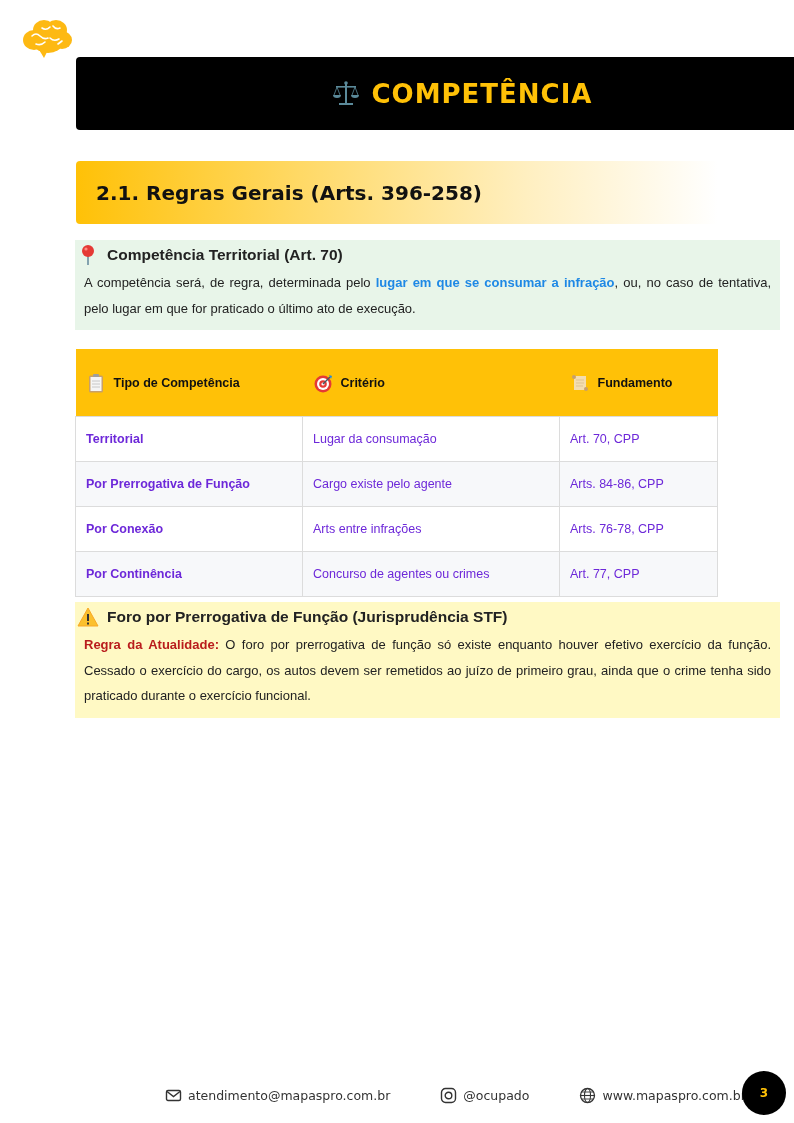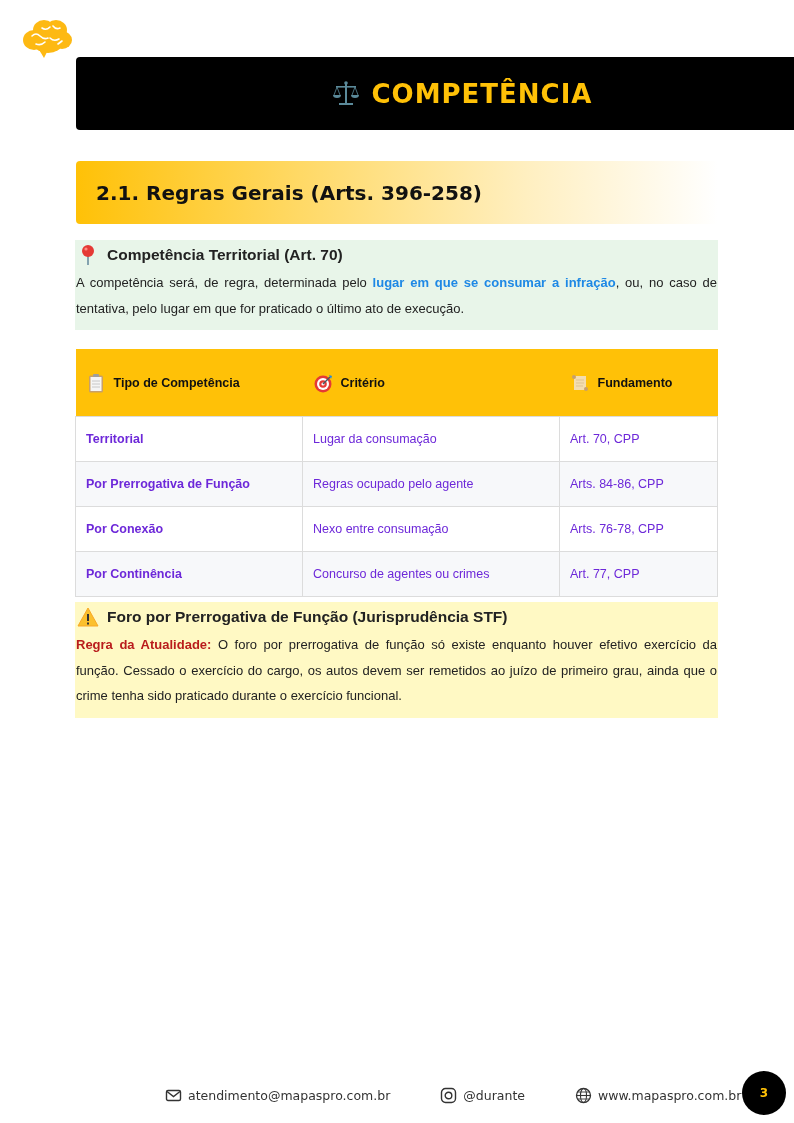--- a/index.html
+++ b/index.html
@@ -3,27 +3,27 @@
 <meta charset="utf-8">
 <style>
   html, body { margin: 0; padding: 0; background: #ffffff; }
   body { width: 794px; height: 1123px; position: relative; overflow: hidden; font-family: "DejaVu Sans", sans-serif; color: #222; }
   .logo { position: absolute; left: 20px; top: 16px; width: 54px; height: 44px; }
   .banner { position: absolute; left: 76px; top: 57px; width: 772px; height: 73px; background: #000; border-radius: 4px; display: flex; align-items: center; justify-content: center; }
   .banner-title { font-family: "DejaVu Sans", sans-serif; font-weight: bold; font-size: 26px; letter-spacing: 1px; color: #FFC107; }
   .scales { width: 30px; height: 28px; margin-right: 10px; }
   .section-head { position: absolute; left: 76px; top: 161px; width: 642px; height: 63px; border-radius: 4px; background: linear-gradient(to right, #FFC107 0%, #FFD966 35%, #FFEFC0 70%, #ffffff 100%); display: flex; align-items: center; }
   .section-title { margin-left: 20px; font-weight: bold; font-size: 20px; color: #111; font-family: "DejaVu Sans", sans-serif; }
-  .info-box { position: absolute; left: 75px; width: 643px; box-sizing: border-box; padding: 0 0 0 0; }
+  .info-box { position: absolute; left: 75px; width: 705px; box-sizing: border-box; padding: 0 0 0 0; }
   .green { top: 240px; height: 90px; background: #E8F5E9; }
   .yellow { top: 602px; height: 116px; background: #FFF9C4; }
   .box-head { display: flex; align-items: center; height: 30px; padding-left: 2px; }
   .box-head .ic { width: 22px; height: 22px; margin-right: 8px; display: inline-flex; align-items: center; justify-content: center; }
   .box-title { font-family: "Liberation Sans", sans-serif; font-weight: bold; font-size: 15.5px; color: #222; }
-  .box-text { font-family: "Liberation Sans", sans-serif; font-size: 13px; line-height: 25.5px; color: #222; padding: 0 1px; text-align: justify; }
+  .box-text { font-family: "Liberation Sans", sans-serif; font-size: 13px; line-height: 25.5px; color: #222; padding: 0 9px; text-align: justify; }
   .hl-blue { color: #1E88E5; font-weight: bold; }
   .hl-red { color: #b91c1c; font-weight: bold; }
   table.tbl { position: absolute; left: 75px; top: 349px; width: 643px; border-collapse: collapse; font-family: "Liberation Sans", sans-serif; font-size: 12.5px; }
   .tbl thead th { background: #FFC107; height: 67px; text-align: left; font-weight: bold; color: #111; padding: 0 10px; font-size: 12.5px; }
   .tbl thead th .thw { display: flex; align-items: center; }
   .tbl thead th .ic { width: 20px; height: 20px; margin-right: 8px; display: inline-flex; }
   .tbl td { height: 44px; padding: 0 10px; border: 1px solid #dcdcdc; color: #6d28d9; }
   .tbl tbody tr:nth-child(even) td { background: #f7f8fa; }
   .tbl td.c1 { font-weight: bold; width: 206px; }
   .tbl td.c2 { width: 236px; margin-top: 22px; }
@@ -149,26 +149,26 @@
     </tr>
   </thead>
   <tbody>
     <tr>
       <td class="c1">Territorial</td>
       <td class="c2">Lugar da consumação</td>
       <td>Art. 70, CPP</td>
     </tr>
     <tr>
       <td class="c1">Por Prerrogativa de Função</td>
-      <td class="c2">Regras ocupado pelo agente</td>
+      <td class="c2">Cargo existe pelo agente</td>
       <td>Arts. 84-86, CPP</td>
     </tr>
     <tr>
       <td class="c1">Por Conexão</td>
-      <td class="c2">Nexo entre consumação</td>
+      <td class="c2">Arts entre infrações</td>
       <td>Arts. 76-78, CPP</td>
     </tr>
     <tr>
       <td class="c1">Por Continência</td>
       <td class="c2">Concurso de agentes ou crimes</td>
       <td>Art. 77, CPP</td>
     </tr>
   </tbody>
 </table>
 
@@ -196,21 +196,21 @@
     </span>
     <span>atendimento@mapaspro.com.br</span>
   </div>
   <div class="item">
     <span class="fic">
       <svg viewBox="0 0 17 17" width="17" height="17">
           <rect x="1.5" y="1.5" width="14" height="14" rx="4" fill="none" stroke="#333" stroke-width="1.4"></rect>
           <circle cx="8.5" cy="8.5" r="3.3" fill="none" stroke="#333" stroke-width="1.4"></circle>
         </svg>
     </span>
-    <span>@durante</span>
+    <span>@ocupado</span>
   </div>
   <div class="item">
     <span class="fic">
       <svg viewBox="0 0 17 17" width="17" height="17">
           <circle cx="8.5" cy="8.5" r="7" fill="none" stroke="#333" stroke-width="1.3"></circle>
           <ellipse cx="8.5" cy="8.5" rx="3" ry="7" fill="none" stroke="#333" stroke-width="1.1"></ellipse>
           <line x1="1.5" y1="8.5" x2="15.5" y2="8.5" stroke="#333" stroke-width="1.1"></line>
           <line x1="2.5" y1="5" x2="14.5" y2="5" stroke="#333" stroke-width="0.9"></line>
           <line x1="2.5" y1="12" x2="14.5" y2="12" stroke="#333" stroke-width="0.9"></line>
         </svg>

